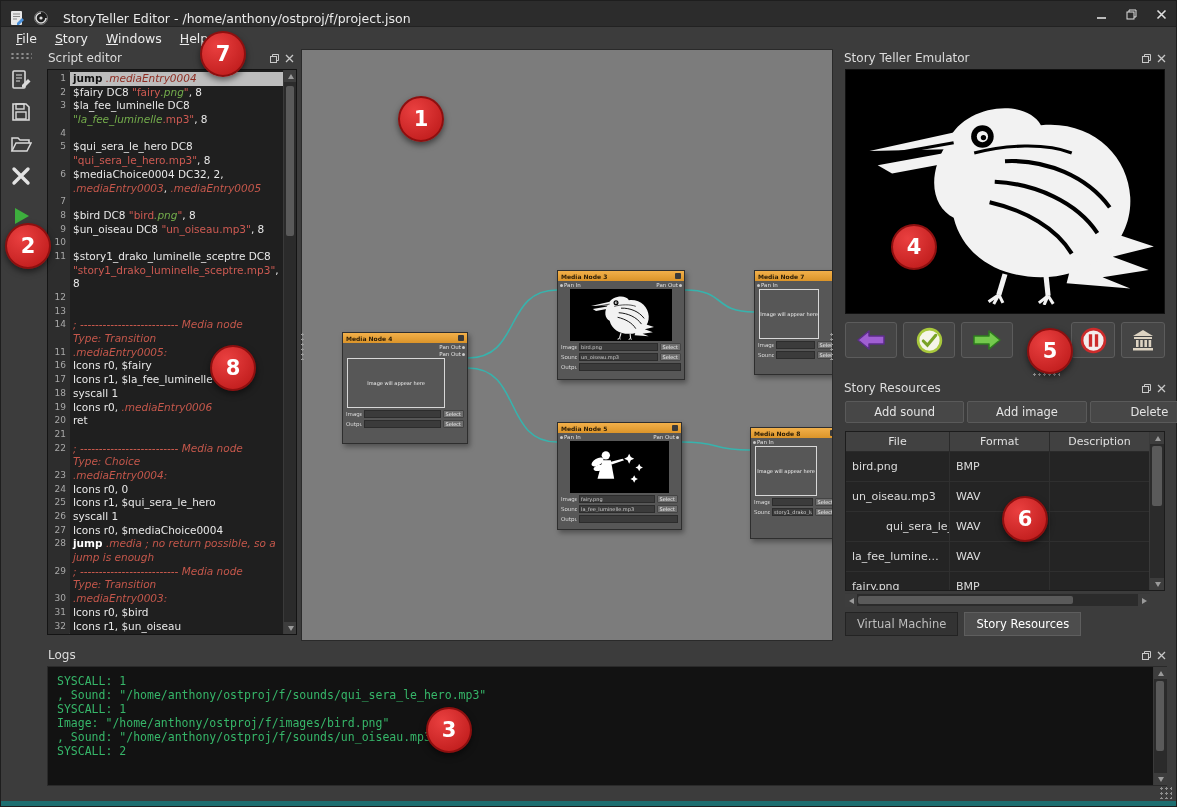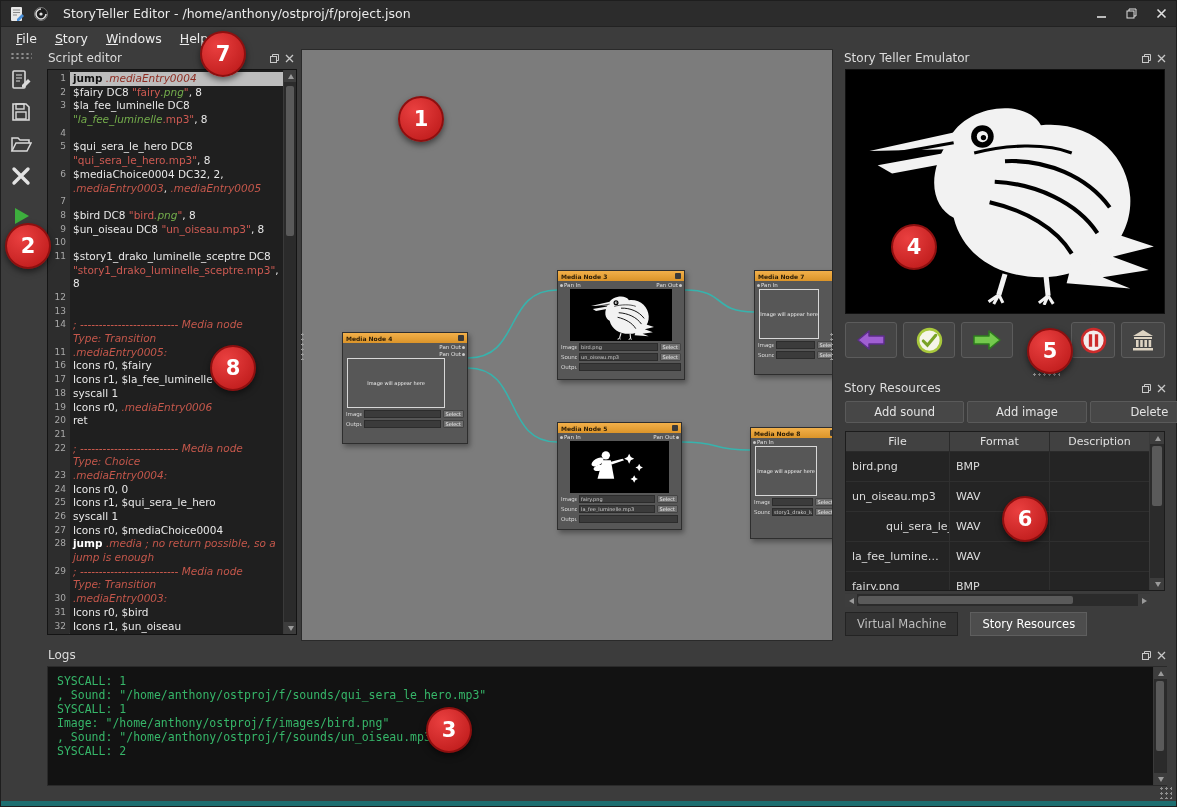--- a/index.html
+++ b/index.html
@@ -2,21 +2,21 @@
 <html><head>
 <meta charset="utf-8">
 <style>
   * { margin:0; padding:0; box-sizing:border-box; }
   html,body { width:1177px; height:807px; overflow:hidden; background:#3c3c3c;
     font-family:"DejaVu Sans","Liberation Sans",sans-serif; color:#e6e6e6; }
   .window { position:absolute; inset:0; background:#3c3c3c; border:1px solid #1e1e1e; }
 
   
   .titlebar { position:absolute; left:0; top:0; right:0; height:26px; background:#2c2c2c;
-    display:flex; align-items:center; border-bottom:1px solid #222; }
+    display:flex; align-items:flex-end; border-bottom:1px solid #222; }
   .tb-ic { display:inline-flex; margin-left:8px; }
   .tb-title { margin-left:14px; font-size:12.5px; color:#eaeaea; flex:1; }
   .winbtns { display:flex; }
   .window-btn { width:30px; height:24px; display:flex; align-items:center; justify-content:center; }
 
   
   .menubar { position:absolute; left:0; top:26px; right:0; height:22px; display:flex;
     align-items:center; padding-left:6px; background:#3c3c3c; }
   .menu-item { padding:3px 9px; font-size:12.5px; color:#ececec; }
 
@@ -102,21 +102,21 @@
   .res-buttons { position:absolute; left:8px; top:22px; width:364px; display:flex; gap:3px; }
   .res-btn { flex:1; height:22px; background:#474747; border:1px solid #5a5a5a; border-radius:2px; color:#e4e4e4;
     font-size:11.5px; display:flex; align-items:center; justify-content:center; }
   .res-table { position:absolute; left:8px; top:52px; width:320px; height:160px; background:#242424; border:1px solid #1c1c1c; overflow:hidden; }
   .res-thead { display:flex; height:20px; }
   .th { background:#414141; border-right:1px solid #2a2a2a; border-bottom:1px solid #2a2a2a; font-size:11px;
     color:#e0e0e0; display:flex; align-items:center; justify-content:center; flex:none; }
   .res-row { display:flex; height:30px; border-bottom:1px solid #2f2f2f; }
   .td { font-size:11px; color:#dcdcdc; display:flex; align-items:center; padding-left:6px;
     border-right:1px solid #2f2f2f; flex:none; overflow:hidden; white-space:nowrap; }
-  .res-tabs { position:absolute; left:8px; top:233px; display:flex; gap:12px; }
+  .res-tabs { position:absolute; left:8px; top:233px; display:flex; gap:6px; }
   .tab { padding:4px 11px; font-size:11.5px; background:#333; color:#bdbdbd; border:1px solid #232323; }
   .tab.active { background:#4d4d4d; color:#fff; border-color:#5e5e5e; }
 
   
   .logs-content { position:absolute; left:6px; top:20px; right:6px; bottom:5px; background:#121212;
     border:1px solid #2a2a2a; font-family:"DejaVu Sans Mono","Liberation Mono",monospace;
     font-size:11.5px; color:#36b669; padding:7px 0 0 9px; line-height:14px; overflow:hidden; }
   .log-line { white-space:pre; }
 
   

